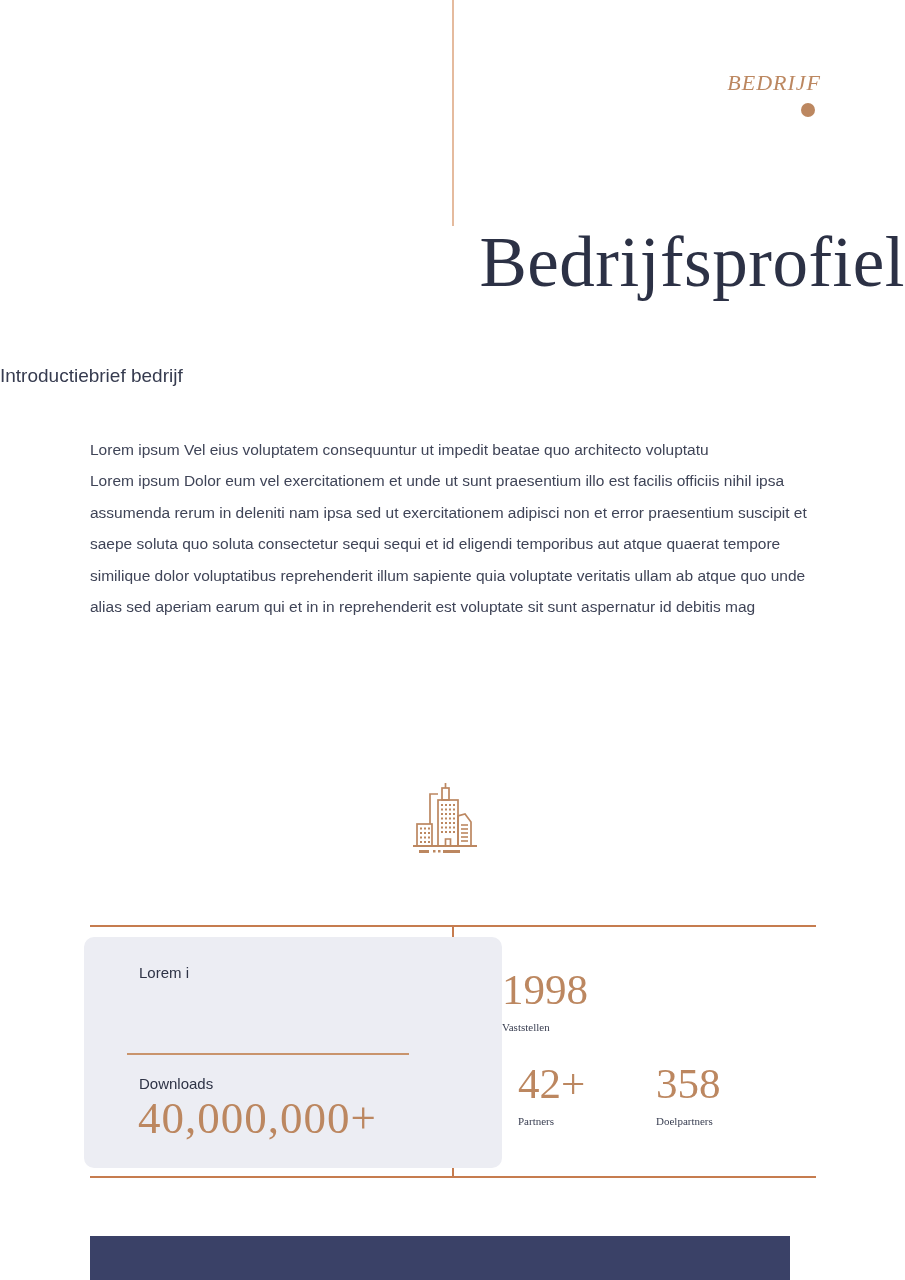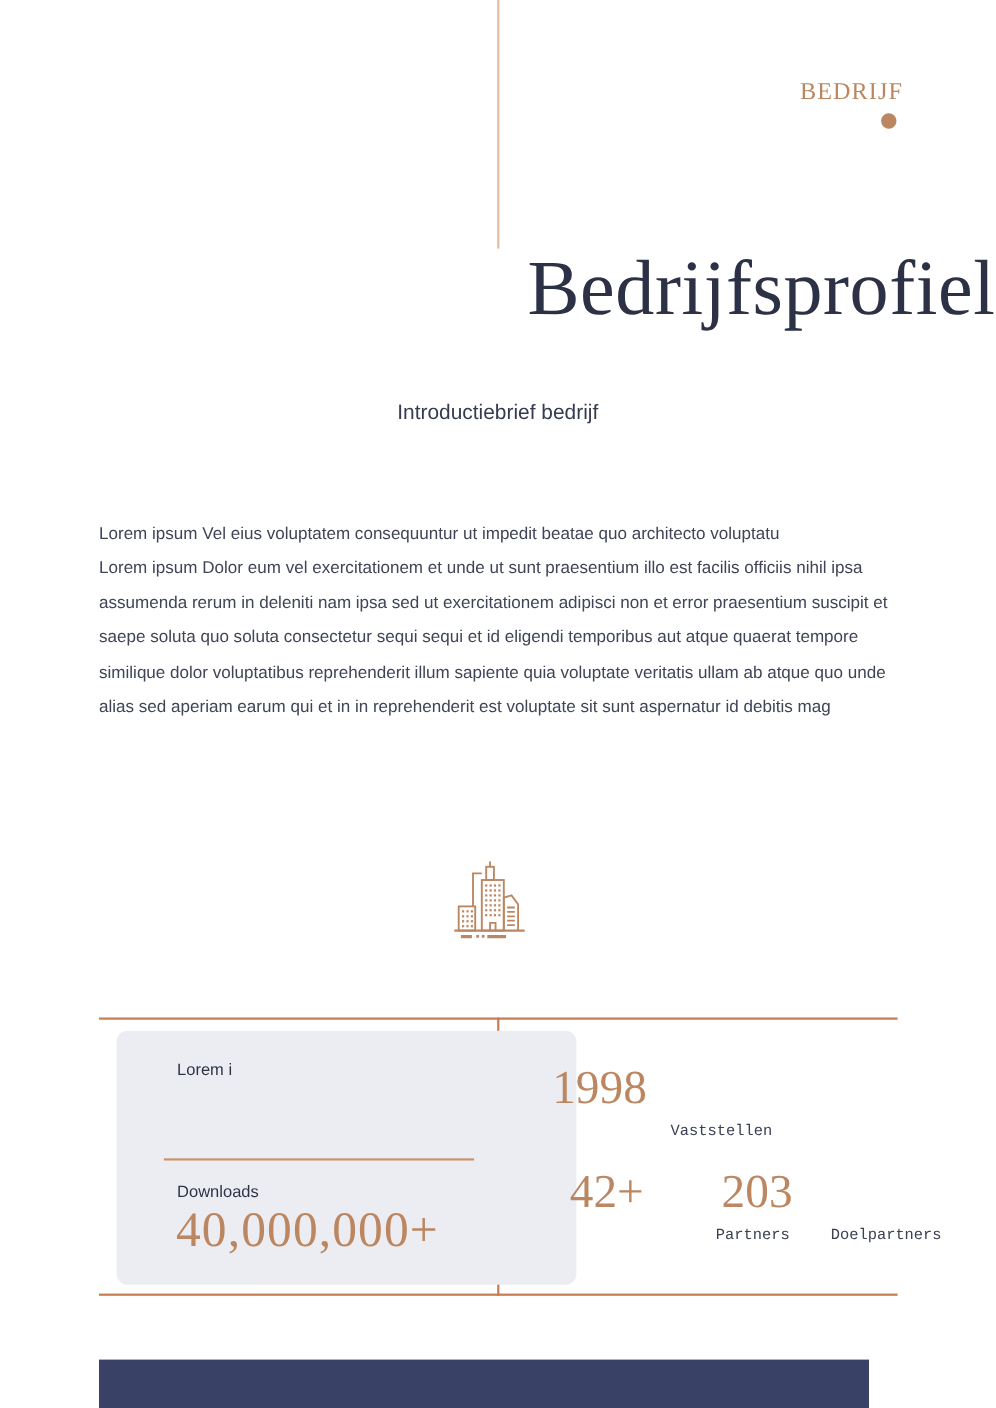--- a/index.html
+++ b/index.html
@@ -10,65 +10,66 @@
   }
 
   
   .top-line{position:absolute;left:452px;top:0;width:2px;height:226px;background:var(--top-line,#e5bb9e);}
 
   
   .logo{
     position:absolute;top:70px;right:84px;
     font-family:"Liberation Serif",serif;font-size:22px;letter-spacing:1px;
     color:var(--accent-tan,#b5825f);
+    font-style:italic;
   }
   .logo-dot{position:absolute;left:801px;top:103px;width:14px;height:14px;border-radius:50%;background:var(--accent-tan,#b97f58);}
 
   
   .title{
     position:absolute;left:0;top:222px;width:100%;margin:0;text-align:right;
     font-family:"Liberation Serif",serif;font-weight:normal;font-size:71px;
     color:var(--title-navy,#2c3145);letter-spacing:.5px;
   }
   .subtitle{
-    position:absolute;left:0;top:365px;width:100%;text-align:center;
+    position:absolute;left:0;top:365px;width:100%;text-align:left;
     font-size:19px;color:var(--subtitle-color,#363b4f);
   }
 
   
   .body-text{
     position:absolute;left:90px;top:434px;width:727px;
-    font-size:15.5px;line-height:31.4px;color:var(--text-body,#3f4457);margin-top:36px;
+    font-size:15.5px;line-height:31.4px;color:var(--text-body,#3f4457);
   }
   .body-text p{margin:0;}
 
   
   .building{position:absolute;left:412px;top:783px;color:var(--accent-tan,#bf8760);}
 
   
   .stats-line{position:absolute;left:90px;width:726px;height:2px;background:var(--accent-line,#c67c4f);}
   .stats-line.top{top:925px;}
   .stats-line.bottom{top:1176px;}
   .stats-vline{position:absolute;left:452px;top:925px;width:2px;height:253px;background:var(--accent-line,#c67c4f);}
 
-  .card{position:absolute;left:106px;top:937px;width:418px;height:231px;background:var(--card-bg,#ecedf3);border-radius:10px;}
+  .card{position:absolute;left:84px;top:937px;width:418px;height:231px;background:var(--card-bg,#ecedf3);border-radius:10px;}
   .card-label{position:absolute;left:55px;font-size:15px;color:var(--label-dark,#2e3346);}
   .card-label.l1{top:27px;}
   .card-label.l2{top:138px;}
   .card-value{
     position:absolute;left:54px;font-family:"Liberation Serif",serif;
     font-size:45px;line-height:1.1;color:var(--accent-tan,#c08a63);letter-spacing:1px;
   }
   .card-value.v1{top:47px;}
   .card-value.v2{top:157px;}
   .card-divider{position:absolute;left:43px;top:116px;width:282px;height:2px;background:var(--accent-line2,#c9946c);}
 
   .stat{position:absolute;width:200px;}
   .stat .value{font-family:"Liberation Serif",serif;font-size:43px;line-height:1.1;color:var(--accent-tan,#c08a63);}
-  .stat .label{font-family:Liberation Mono, monospace;font-size:14px;color:var(--stat-label,#3b4053);margin-top:8px;text-align:right;}
+  .stat .label{font-family:Liberation Serif, serif;font-size:11px;color:var(--stat-label,#3b4053);margin-top:8px;}
   #stat-0{left:502px;top:966px;}
   #stat-1{left:656px;top:966px;}
   #stat-2{left:518px;top:1060px;}
   #stat-3{left:656px;top:1060px;}
 
   
   .footer-bar{position:absolute;left:90px;top:1236px;width:700px;height:44px;background:var(--footer-bar,#3a4167);}
 </style>
 </head>
 <body>
@@ -178,19 +179,19 @@
 
   <div class="stat" id="stat-0">
     <div class="value">1998</div>
     <div class="label">Vaststellen</div>
   </div>
   <div class="stat" id="stat-2">
     <div class="value">42+</div>
     <div class="label">Partners</div>
   </div>
   <div class="stat" id="stat-3">
-    <div class="value">203</div>
+    <div class="value">358</div>
     <div class="label">Doelpartners</div>
   </div>
 
   <div class="footer-bar"></div>
 
 </div>
 
 </body></html>

